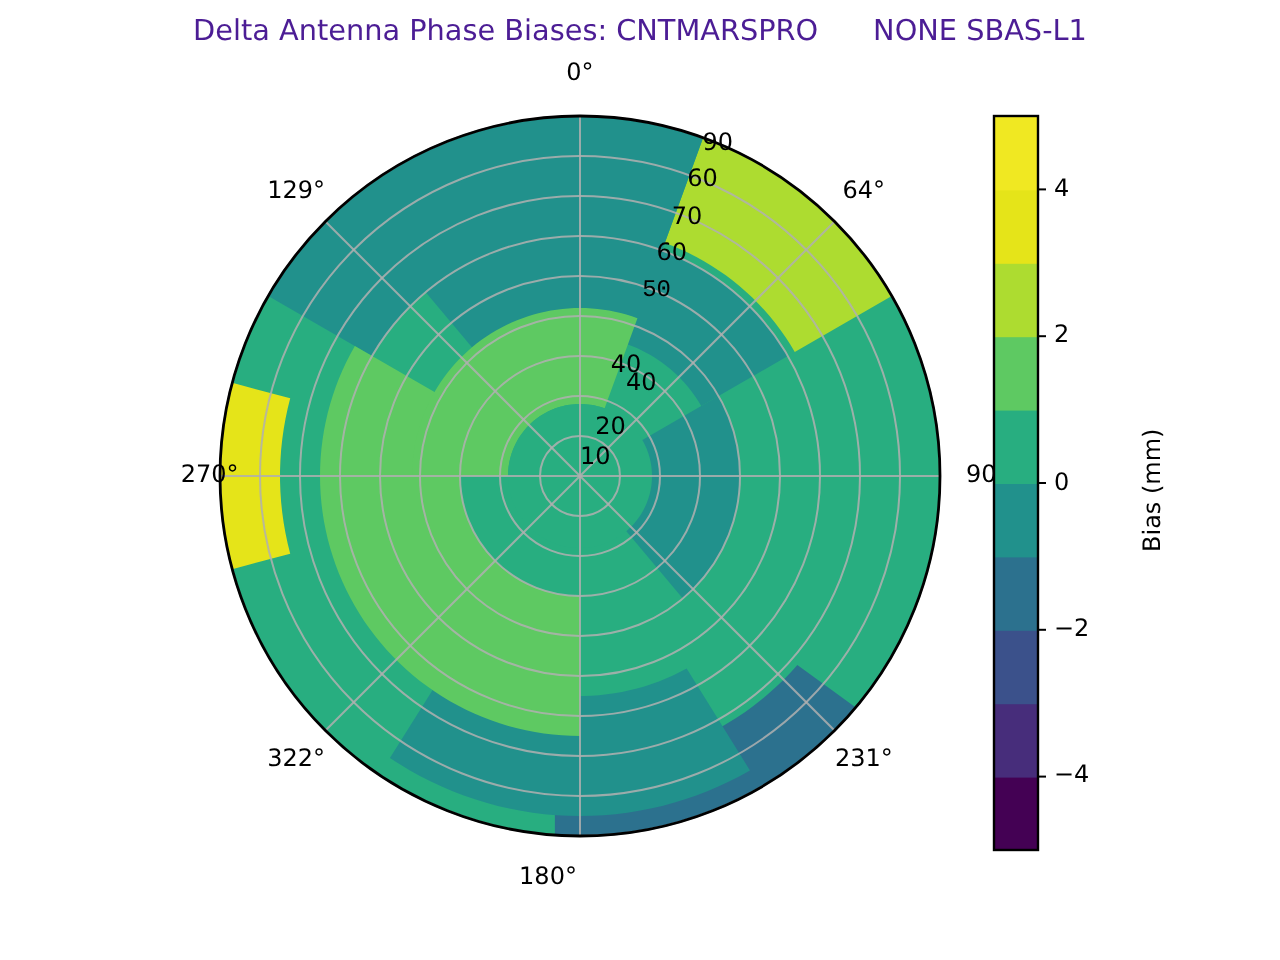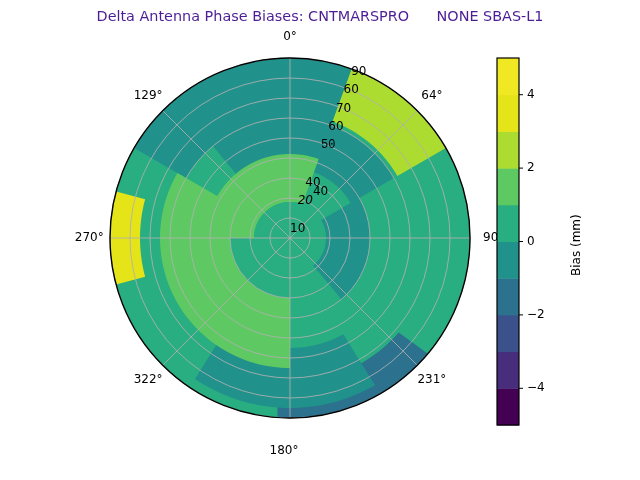--- a/index.html
+++ b/index.html
@@ -99,28 +99,28 @@
         <line x1="290" y1="238" x2="162.72" y2="110.72" stroke="#b0b0b0" stroke-width="1" opacity="0.85"></line>
       </g>
     <circle id="spine" cx="290" cy="238" r="180" fill="none" stroke="#000000" stroke-width="1.4"></circle>
   </svg>
 
   <div id="theta-label-layer">
       <div class="axis-label theta-label" style="left: 260px; top: 29.3px; width: 60px;">0°</div>
       <div class="axis-label theta-label" style="left: 401.916px; top: 88.0837px; width: 60px;">64°</div>
       <div class="axis-label theta-label" style="left: 460.7px; top: 230px; width: 60px;">90</div>
       <div class="axis-label theta-label" style="left: 401.916px; top: 371.916px; width: 60px;">231°</div>
-      <div class="axis-label theta-label" style="left: 254px; top: 430.7px; width: 60px; margin-top: 12px;">180°</div>
+      <div class="axis-label theta-label" style="left: 244px; top: 430.7px; width: 60px;">180°</div>
       <div class="axis-label theta-label" style="left: 118.084px; top: 371.916px; width: 60px;">322°</div>
-      <div class="axis-label theta-label" style="left: 59.3px; top: 230px; width: 60px;">270°</div>
+      <div class="axis-label theta-label" style="left: 59.3px; top: 230px; width: 60px; text-align: right;">270°</div>
       <div class="axis-label theta-label" style="left: 118.084px; top: 88.0837px; width: 60px;">129°</div>
     </div>
   <div id="r-label-layer">
       <div class="axis-label r-label" style="left: 277.654px; top: 221px; width: 40px;">10</div>
-      <div class="axis-label r-label" style="left: 285.307px; top: 193px; width: 40px; font-style: italic;">20</div>
+      <div class="axis-label r-label" style="left: 285.307px; top: 206px; width: 40px;">20</div>
       <div class="axis-label r-label" style="left: 292.961px; top: 174.567px; width: 40px;">40</div>
       <div class="axis-label r-label" style="left: 300.615px; top: 156.09px; width: 40px; margin-top: 28px;">40</div>
       <div class="axis-label r-label" style="left: 308.268px; top: 137.612px; width: 40px; font-family: Liberation Mono, monospace;">50</div>
       <div class="axis-label r-label" style="left: 315.922px; top: 119.134px; width: 40px;">60</div>
       <div class="axis-label r-label" style="left: 323.576px; top: 100.657px; width: 40px;">70</div>
       <div class="axis-label r-label" style="left: 331.229px; top: 82.1793px; width: 40px;">60</div>
       <div class="axis-label r-label" style="left: 338.883px; top: 63.7017px; width: 40px;">90</div>
     </div>
 
   <svg id="cbar-svg" width="140" height="440" style="position:absolute;left:490px;top:40px;">

